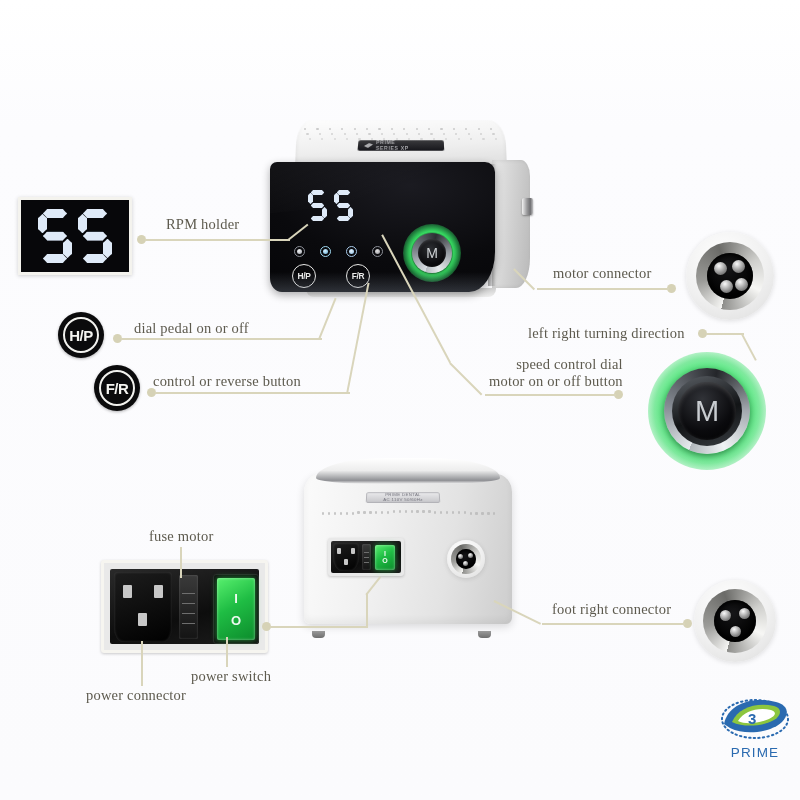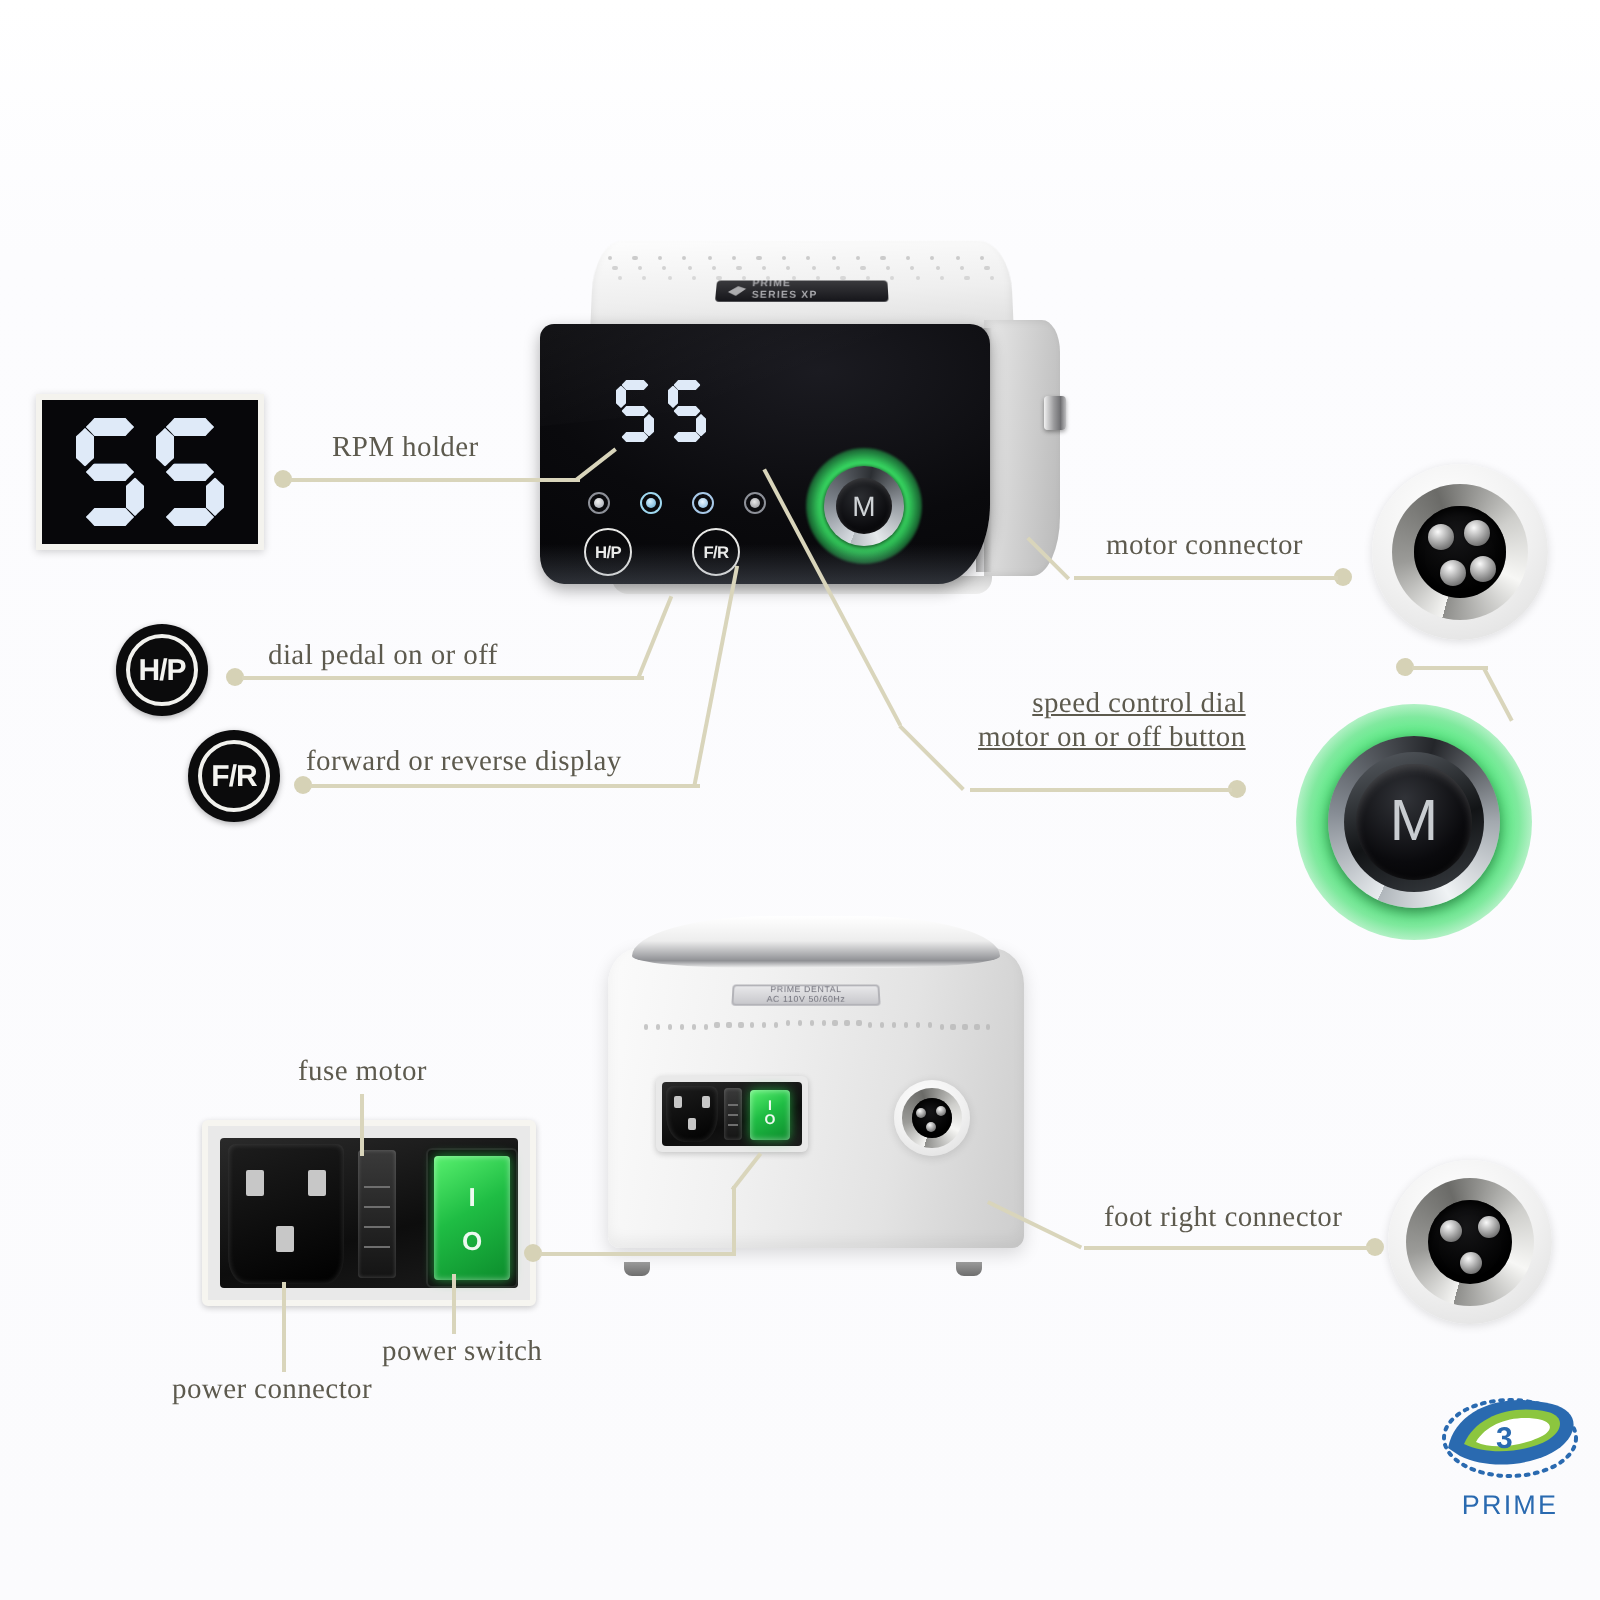--- a/index.html
+++ b/index.html
@@ -551,30 +551,31 @@
   <div class="label" style="left:553px; top:265px;">motor connector</div>
   <div class="dot" style="left:667px; top:284px;"></div>
   <div class="lead h" style="left:537px; top:288px; width:132px;"></div>
   <div class="lead diag" style="left:514px; top:268px; width:29px; transform:rotate(45deg);"></div>
 
   <div class="label" style="left:134px; top:320px;">dial pedal on or off</div>
   <div class="dot" style="left:113px; top:334px;"></div>
   <div class="lead h" style="left:121px; top:338px; width:201px;"></div>
   <div class="lead diag" style="left:319px; top:338px; width:44px; transform:rotate(-68deg);"></div>
 
+  <div class="label" style="left:528px; top:325px;">left right turning direction</div>
   <div class="dot" style="left:698px; top:329px;"></div>
   <div class="lead h" style="left:706px; top:333px; width:38px;"></div>
   <div class="lead diag" style="left:742px; top:333px; width:30px; transform:rotate(62deg);"></div>
 
-  <div class="label" style="left:153px; top:373px;">forward or reverse display</div>
+  <div class="label" style="left:153px; top:373px;">control or reverse button</div>
   <div class="dot" style="left:147px; top:388px;"></div>
   <div class="lead h" style="left:155px; top:392px; width:195px;"></div>
   <div class="lead diag" style="left:347px; top:392px; width:112px; transform:rotate(-79deg);"></div>
 
-  <div class="label" style="left:489px; top:344px; text-align:right;text-decoration:underline;">speed control dial
+  <div class="label" style="left:489px; top:356px; text-align:right;">speed control dial
 motor on or off button</div>
   <div class="dot" style="left:614px; top:390px;"></div>
   <div class="lead h" style="left:485px; top:394px; width:131px;"></div>
   <div class="lead diag" style="left:450px; top:362px; width:45px; transform:rotate(45deg);"></div>
   <div class="lead diag" style="left:450px; top:362px; width:145px; transform:rotate(-118deg);"></div>
 
   <div id="console-rear">
     <div class="rear-body"></div>
     <div class="rear-top-arc"></div>
     <div class="rear-badge">

